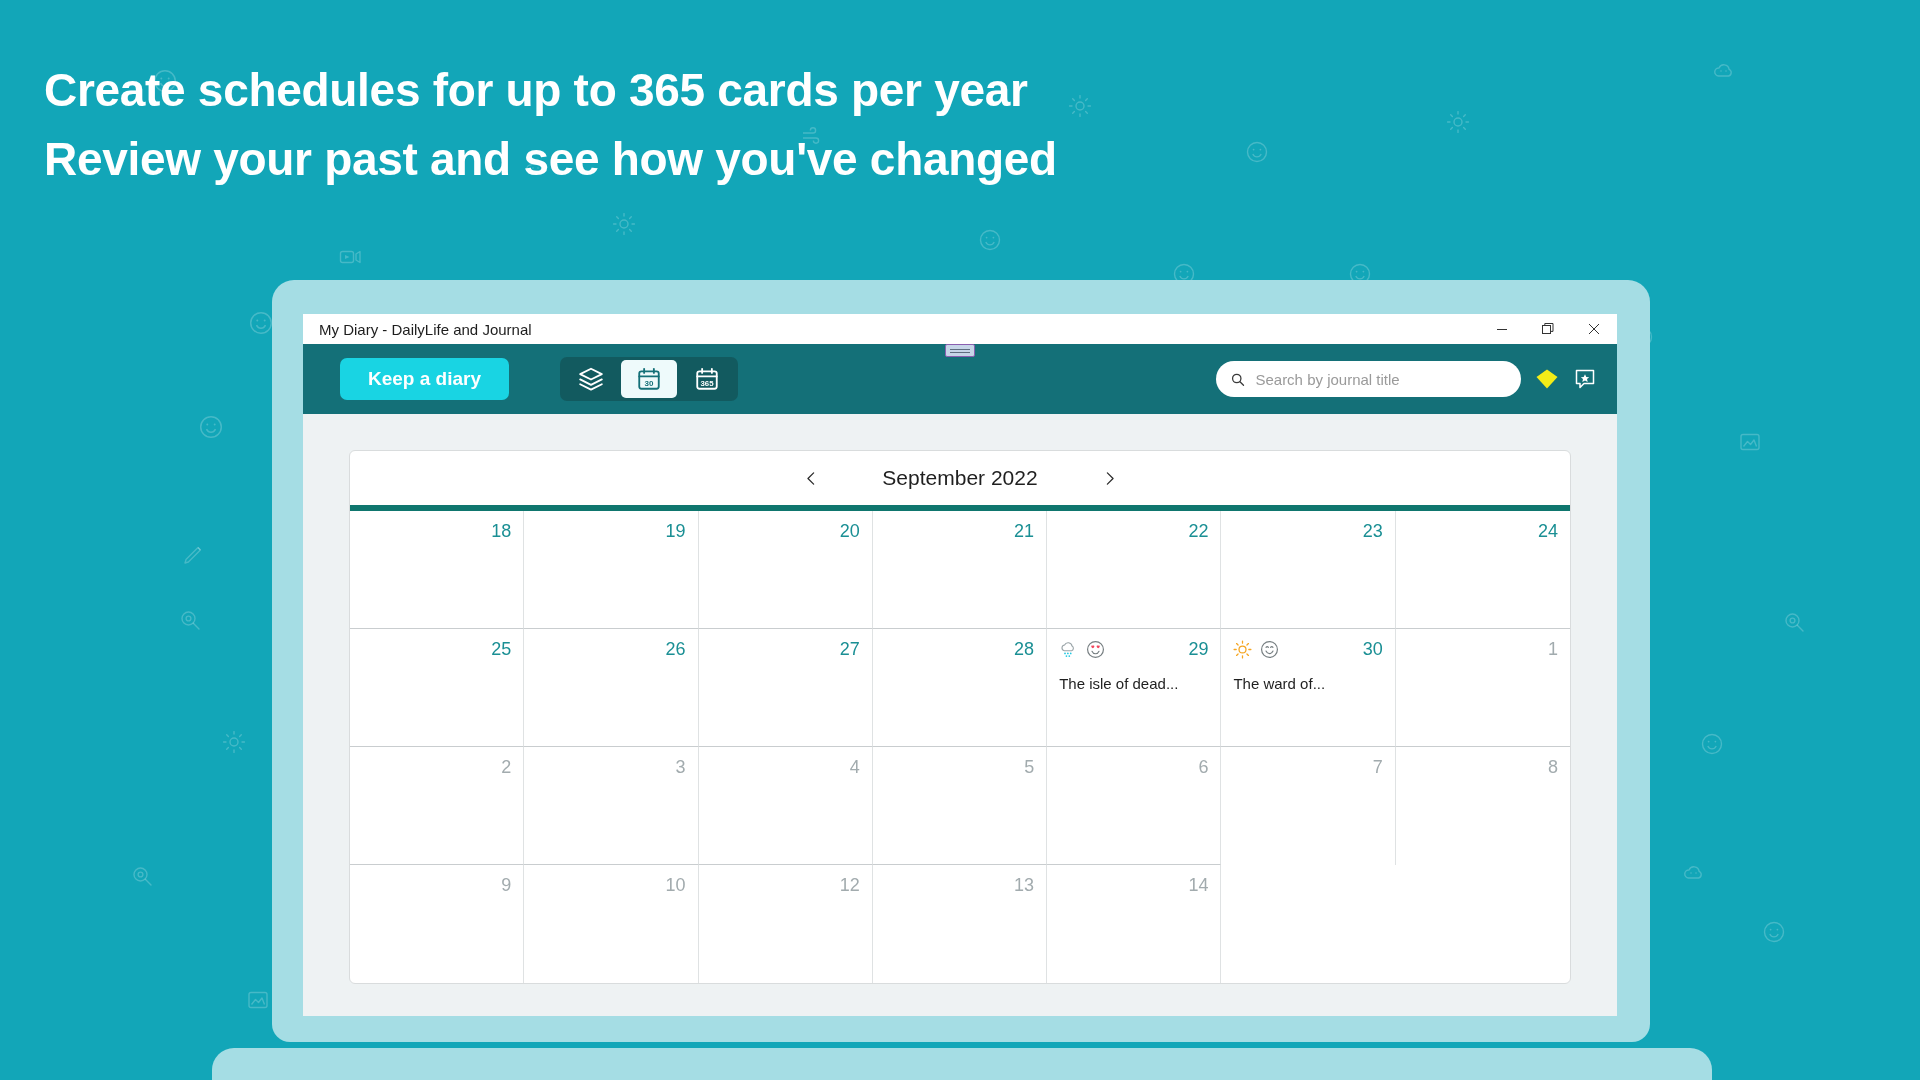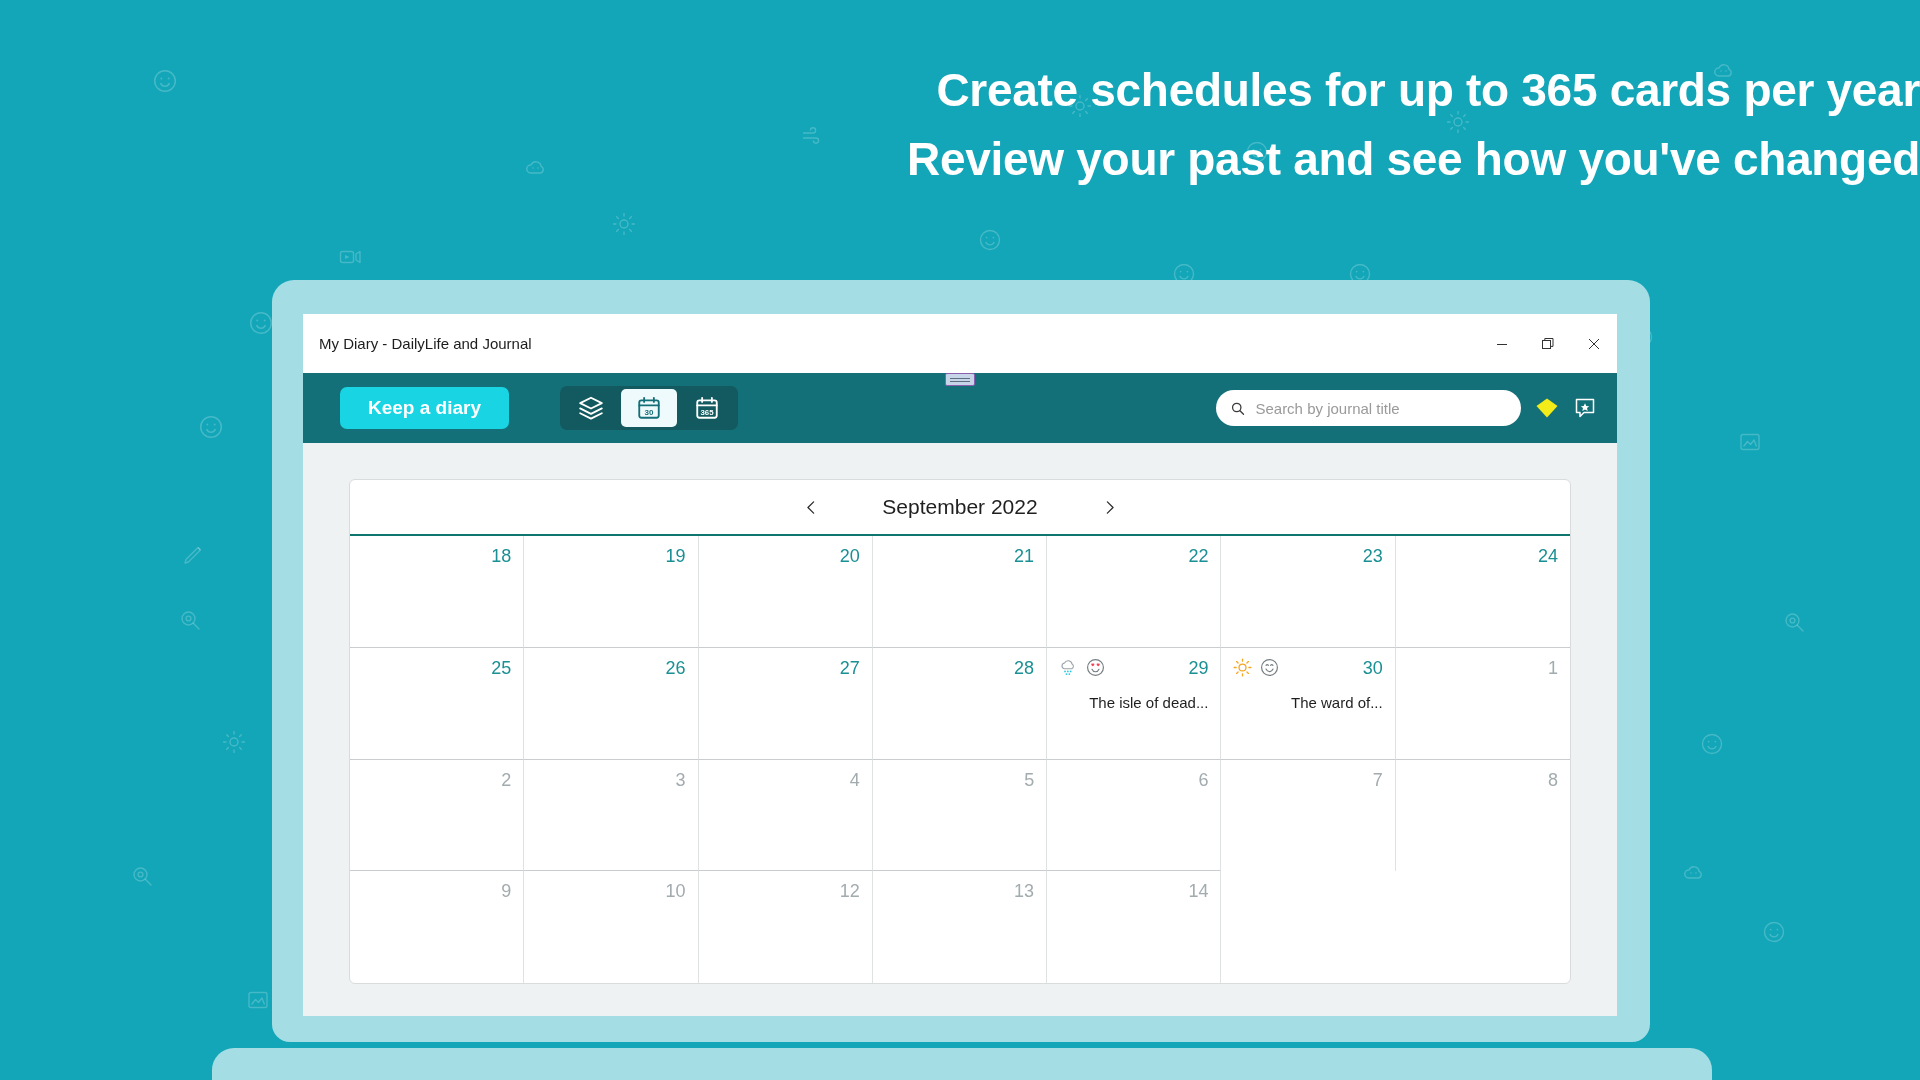--- a/index.html
+++ b/index.html
@@ -18,21 +18,21 @@
     line-height: 1;
     user-select: none;
   }
   .deco svg { display: block; }
 
   
   .headline {
     position: absolute;
     top: 56px; left: 0; right: 0;
     z-index: 2;
-    text-align: right;
+    text-align: left;
     color: #ffffff;
     font-weight: bold;
     font-size: 46px;
     letter-spacing: -0.3px;
     line-height: 1.5;
     padding-left: 44px;
   }
   .headline .line2 { display: block; }
 
   
@@ -60,21 +60,21 @@
     width: 1314px; height: 702px;
     background: #eef2f3;
     z-index: 3;
     display: flex;
     flex-direction: column;
     overflow: hidden;
   }
 
   
   .titlebar {
-    height: 59px;
+    height: 30px;
     background: #ffffff;
     display: flex;
     align-items: center;
     flex: 0 0 auto;
   }
   .titlebar-title {
     font-size: 15px;
     color: #1d1d1d;
     padding-left: 16px;
     flex: 1 1 auto;
@@ -218,22 +218,21 @@
   .weekday {
     display: flex; align-items: center; justify-content: center;
     font-size: 14px;
     color: #1a8f94;
   }
   .cal-grid {
     flex: 1 1 auto;
     display: grid;
     grid-template-columns: repeat(7, 1fr);
     grid-template-rows: repeat(4, 1fr);
-    border-top: 2px solid #0f766e;
-    text-align: right;
+    border-top: 6px solid #0f766e;
   }
   .cal-cell {
     border-right: 1px solid #dfe2e3;
     border-bottom: 1px solid #c9cdcf;
     padding: 9px 12px 6px 12px;
     display: flex;
     flex-direction: column;
     position: relative;
     cursor: pointer;
     overflow: hidden;

